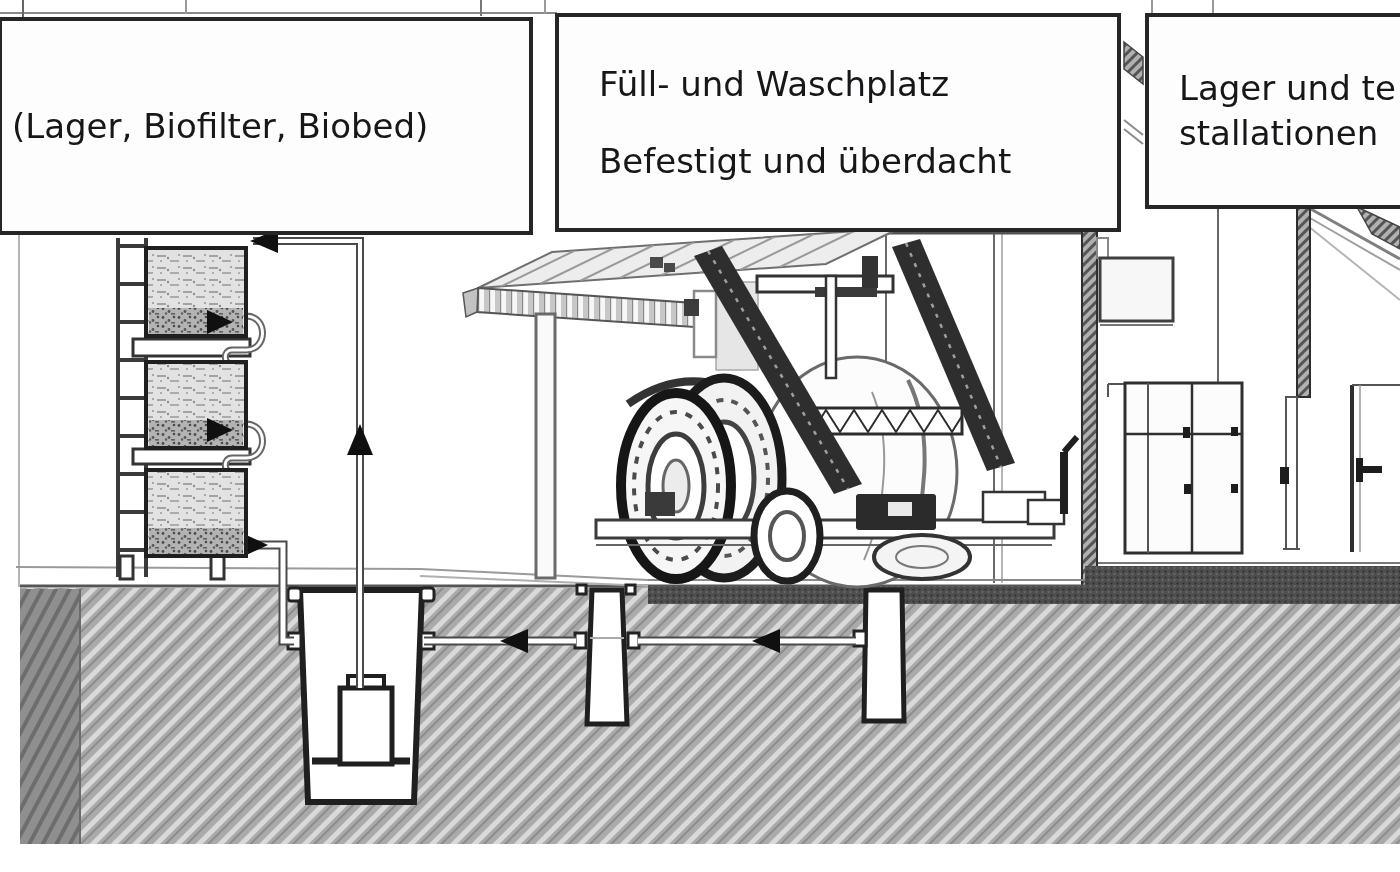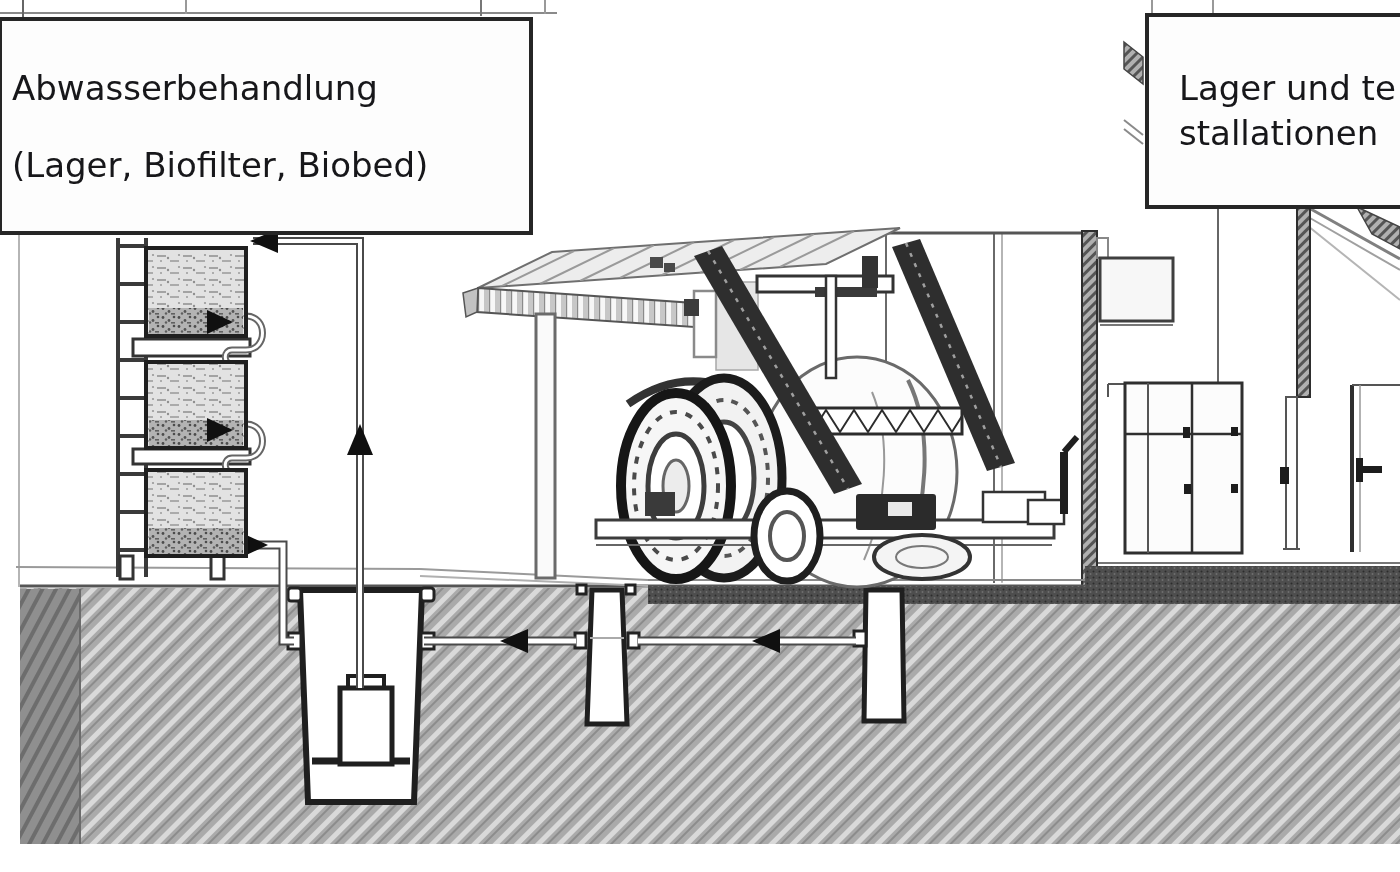--- a/index.html
+++ b/index.html
@@ -291,21 +291,24 @@
     <ellipse cx="922" cy="557" rx="48" ry="22" fill="#f4f4f4" stroke="#333" stroke-width="4"></ellipse>
     <ellipse cx="922" cy="557" rx="26" ry="11" fill="none" stroke="#777" stroke-width="2"></ellipse>
     <rect x="983" y="492" width="62" height="30" fill="#ffffff" stroke="#333" stroke-width="2.5"></rect>
     <rect x="1028" y="500" width="36" height="24" fill="#ffffff" stroke="#333" stroke-width="2.5"></rect>
     <rect x="1060" y="452" width="8" height="62" fill="#1f1f1f"></rect>
     <line x1="1064" y1="452" x2="1077" y2="437" stroke="#1f1f1f" stroke-width="6"></line>
   </g>
 </svg>
 
   <div class="label-box box-a">
-    <div class="lbl">Abwasserbehandlung</div>
     <div class="lbl">(Lager, Biofilter, Biobed)</div>
+  </div>
+  <div class="label-box box-b">
+    <div class="lbl">Füll- und Waschplatz</div>
+    <div class="lbl">Befestigt und überdacht</div>
   </div>
   <div class="label-box box-c">
     <div class="lbl">Lager und te</div>
     <div class="lbl">stallationen</div>
   </div>
 
 </div>
 
 </body></html>

